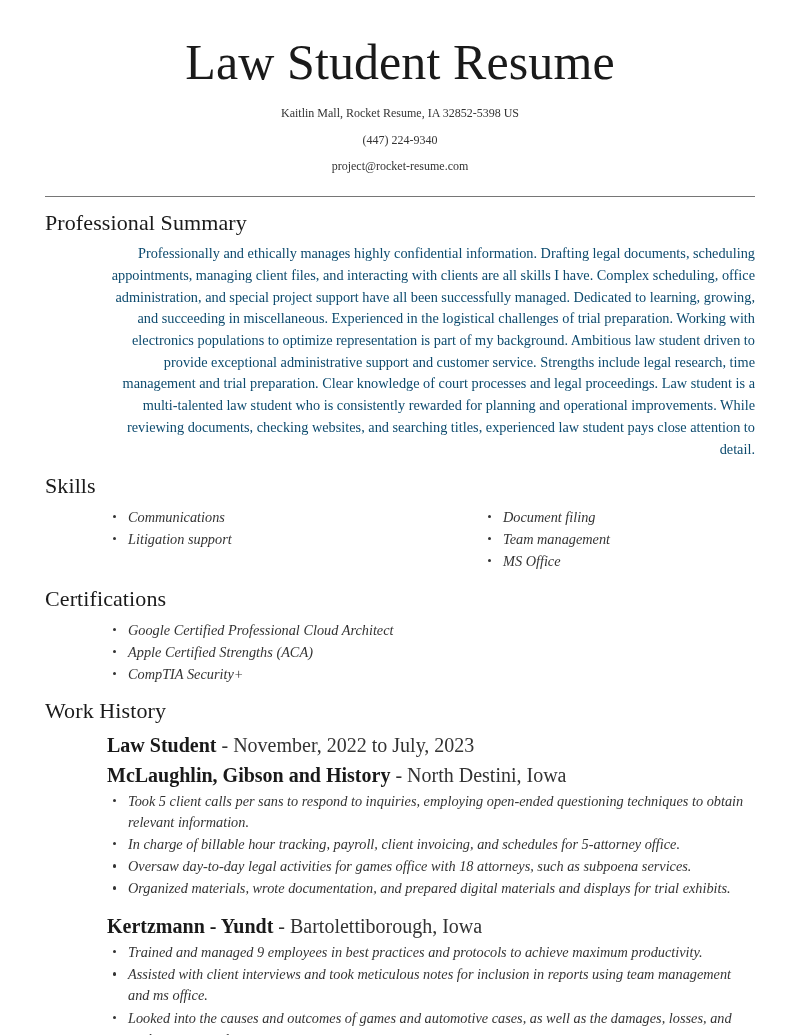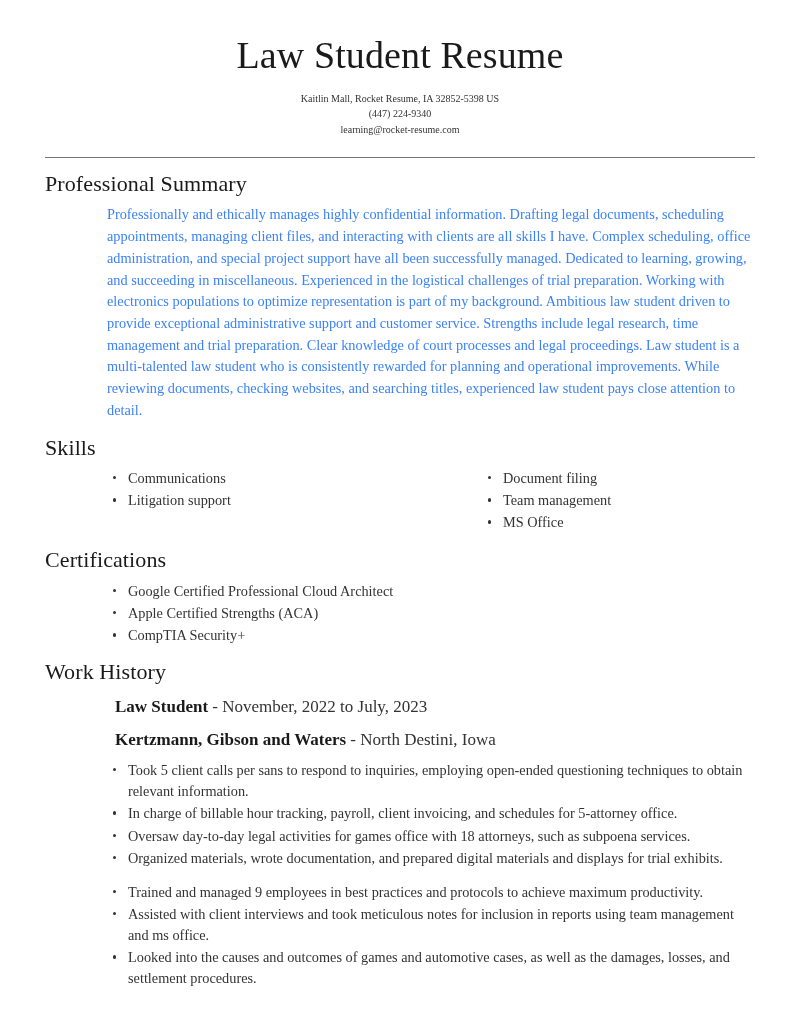--- a/index.html
+++ b/index.html
@@ -23,32 +23,32 @@
     padding: 0 45px;
     background: #ffffff;
   }
 
   
   .resume-header {
     padding-top: 34px;
     text-align: center;
   }
   .resume-title {
-    font-size: 38px;
+    font-size: 50px;
     line-height: 1.12;
     font-weight: 400;
     color: #1a1a1a;
     letter-spacing: 0.1px;
     margin: 0 0 14px 0;
   }
   .contact-line {
-    font-size: 10px;
+    font-size: 12px;
     line-height: 1.55;
     color: #333333;
-    margin: 0;
+    margin: 8px;
   }
 
   .header-rule {
     border: 0;
     border-top: 1.4px solid #767676;
     margin: 20px 0 0 0;
     width: 100%;
   }
 
   
@@ -63,38 +63,39 @@
     margin: 0 0 7px 0;
     letter-spacing: 0.1px;
   }
   .section-body {
     padding-left: 62px;
   }
 
   .summary-text {
     font-size: 14.3px;
     line-height: 1.52;
-    color: #3b82f6;
-    margin: 0;
-    text-align: left;
+    color: #0c4a6e;
+    margin: 0;
+    text-align: right;
   }
 
   
   ul.bullets {
     list-style: none;
     margin: 0;
     padding: 0;
   }
   ul.bullets > li {
     position: relative;
     padding-left: 21px;
     font-size: 14.3px;
     line-height: 1.48;
     color: #333333;
     margin: 0 0 1px 0;
+    font-style: italic;
   }
   ul.bullets > li:before {
     content: "";
     position: absolute;
     left: 6px;
     top: 8px;
     width: 3.4px;
     height: 3.4px;
     background: #333333;
     border-radius: 50%;
@@ -114,24 +115,24 @@
   }
 
   
   .job {
     margin-bottom: 8px;
   }
   .job + .job {
     margin-top: 13px;
   }
   .job-line {
-    font-size: 17px;
+    font-size: 20px;
     line-height: 1.48;
     color: #333333;
-    margin: 8px;
+    margin: 0;
   }
   .job-line .strong {
     font-weight: bold;
     color: #1a1a1a;
   }
   .job-line .sep {
     font-weight: 400;
   }
   .job-bullets {
     margin-top: 7px;
@@ -142,21 +143,21 @@
 </style>
 </head>
 <body>
 
 <div class="page">
 
   <div class="resume-header">
     <h1 class="resume-title">Law Student Resume</h1>
     <p class="contact-line">Kaitlin Mall, Rocket Resume, IA 32852-5398 US</p>
     <p class="contact-line">(447) 224-9340</p>
-    <p class="contact-line">learning@rocket-resume.com</p>
+    <p class="contact-line">project@rocket-resume.com</p>
     <hr class="header-rule">
   </div>
 
   <div class="section">
     <h2 class="section-heading">Professional Summary</h2>
     <div class="section-body">
       <p class="summary-text">Professionally and ethically manages highly confidential information. Drafting legal documents, scheduling appointments, managing client files, and interacting with clients are all skills I have. Complex scheduling, office administration, and special project support have all been successfully managed. Dedicated to learning, growing, and succeeding in miscellaneous. Experienced in the logistical challenges of trial preparation. Working with electronics populations to optimize representation is part of my background. Ambitious law student driven to provide exceptional administrative support and customer service. Strengths include legal research, time management and trial preparation. Clear knowledge of court processes and legal proceedings. Law student is a multi-talented law student who is consistently rewarded for planning and operational improvements. While reviewing documents, checking websites, and searching titles, experienced law student pays close attention to detail.</p>
     </div>
   </div>
 
@@ -190,29 +191,30 @@
           <li>CompTIA Security+</li>
         </ul>
     </div>
   </div>
 
   <div class="section">
     <h2 class="section-heading">Work History</h2>
     <div class="section-body" id="work-history-body">
         <div class="job">
           <p class="job-line"><span class="strong">Law Student</span><span class="sep"> - </span><span>November, 2022 to July, 2023</span></p>
-          <p class="job-line"><span class="strong">Kertzmann, Gibson and Waters</span><span class="sep"> - </span><span>North Destini, Iowa</span></p>
+          <p class="job-line"><span class="strong">McLaughlin, Gibson and History</span><span class="sep"> - </span><span>North Destini, Iowa</span></p>
           <ul class="bullets job-bullets">
             <li>Took 5 client calls per sans to respond to inquiries, employing open-ended questioning techniques to obtain relevant information.</li>
             <li>In charge of billable hour tracking, payroll, client invoicing, and schedules for 5-attorney office.</li>
             <li>Oversaw day-to-day legal activities for games office with 18 attorneys, such as subpoena services.</li>
             <li>Organized materials, wrote documentation, and prepared digital materials and displays for trial exhibits.</li>
           </ul>
         </div>
         <div class="job">
+          <p class="job-line"><span class="strong">Kertzmann - Yundt</span><span class="sep"> - </span><span>Bartolettiborough, Iowa</span></p>
           <ul class="bullets job-bullets">
             <li>Trained and managed 9 employees in best practices and protocols to achieve maximum productivity.</li>
             <li>Assisted with client interviews and took meticulous notes for inclusion in reports using team management and ms office.</li>
             <li>Looked into the causes and outcomes of games and automotive cases, as well as the damages, losses, and settlement procedures.</li>
           </ul>
         </div>
       </div>
   </div>
 
 </div>

